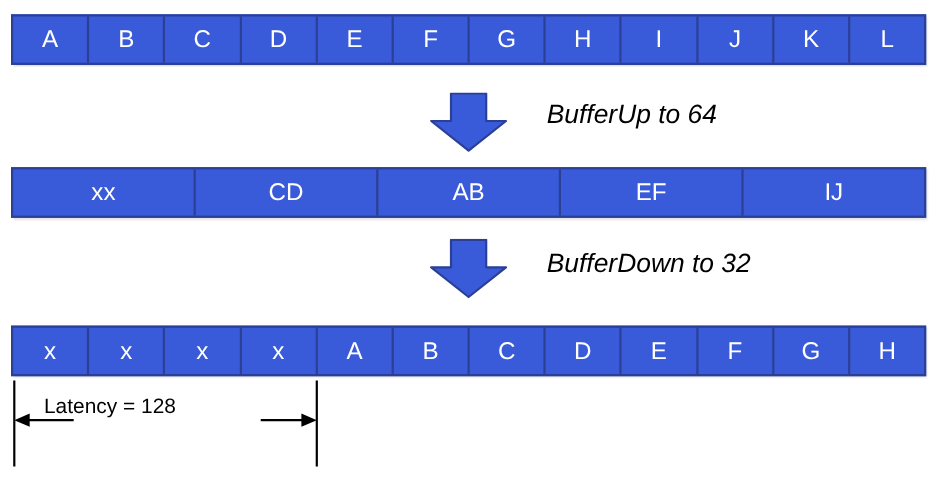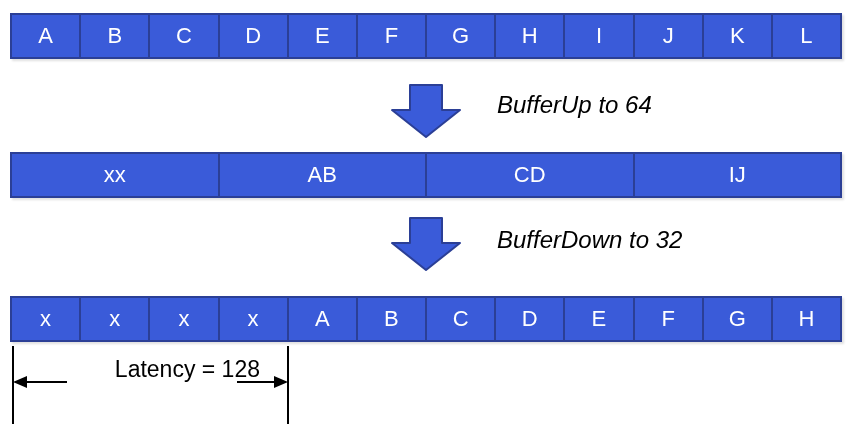--- a/index.html
+++ b/index.html
@@ -79,23 +79,23 @@
     width: 310px;
     height: 86px;
   }
   .latency-svg line { stroke: var(--annotation-text); stroke-width: 2; }
   .latency-svg polygon { fill: var(--annotation-text); }
   .latency-text {
     position: absolute;
     left: 40px;
     top: 356px;
     width: 220px;
-    text-align: right;
+    text-align: left;
     color: var(--annotation-text);
-    font-size: 23px;
+    font-size: 19px;
     line-height: 27px;
   }
 </style>
 </head>
 <body>
 
 <div class="stage">
 
   <div class="buf-row row-top">
     <div class="cell">A</div>
@@ -112,22 +112,23 @@
     <div class="cell">L</div>
   </div>
 
   <svg class="down-arrow arrow-1" viewBox="0 0 72 55" xmlns="http://www.w3.org/2000/svg" aria-hidden="true">
     <polygon points="20,1 52,1 52,26 70,26 36,53 2,26 20,26"></polygon>
   </svg>
   <div class="step-label label-1">BufferUp to 64</div>
 
   <div class="buf-row row-middle">
     <div class="cell">xx</div>
+    <div class="cell">CD</div>
     <div class="cell">AB</div>
-    <div class="cell">CD</div>
+    <div class="cell">EF</div>
     <div class="cell">IJ</div>
   </div>
 
   <svg class="down-arrow arrow-2" viewBox="0 0 72 55" xmlns="http://www.w3.org/2000/svg" aria-hidden="true">
     <polygon points="20,1 52,1 52,26 70,26 36,53 2,26 20,26"></polygon>
   </svg>
   <div class="step-label label-2">BufferDown to 32</div>
 
   <div class="buf-row row-bottom">
     <div class="cell">x</div>

